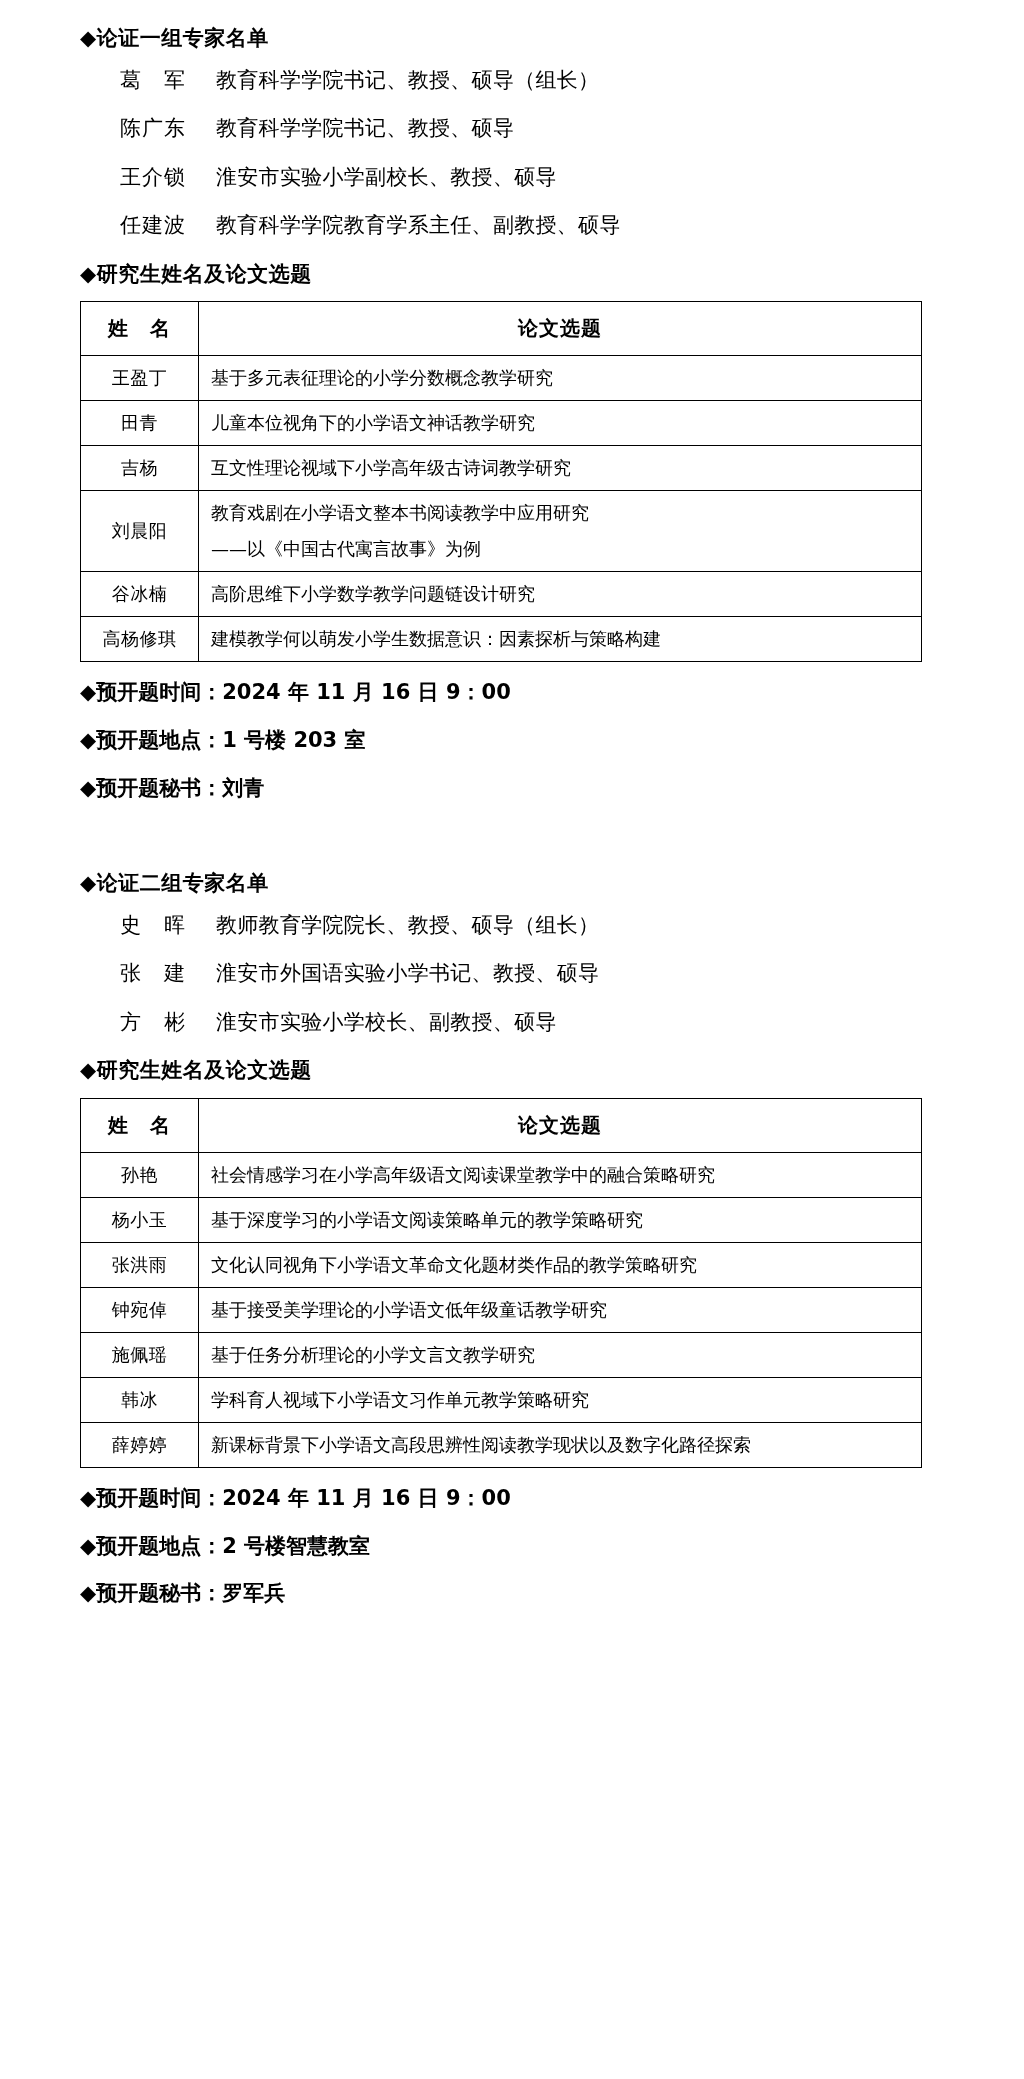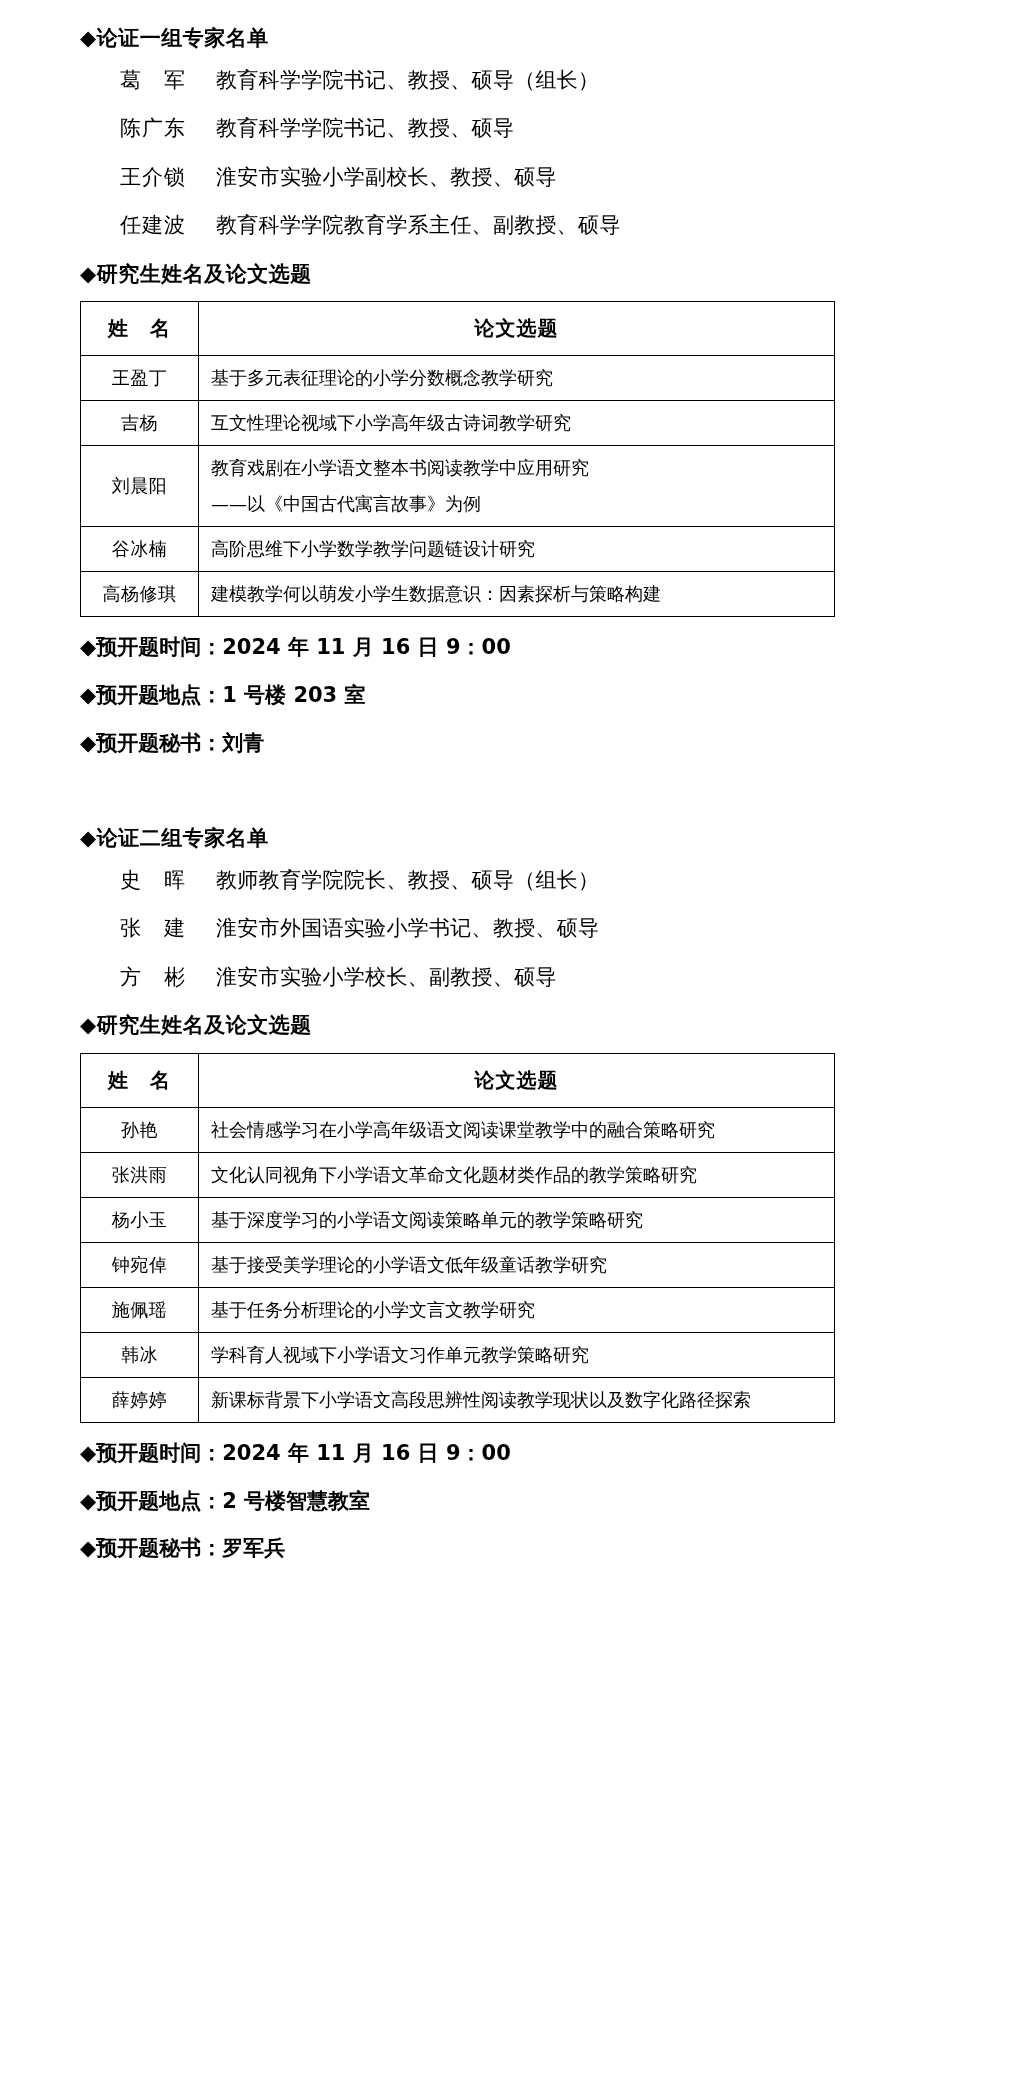--- a/index.html
+++ b/index.html
@@ -38,21 +38,21 @@
   }
   .expert-name {
     display: inline-block;
     min-width: 96px;
     letter-spacing: 1px;
   }
   .expert-role { letter-spacing: 0.3px; }
 
   table.thesis {
     border-collapse: collapse;
-    width: 755px;
+    width: 842px;
     margin: 10px 0 14px 50px;
     table-layout: fixed;
   }
   table.thesis th, table.thesis td {
     border: 1.5px solid #000000;
     padding: 10px 12px;
     font-size: 18px;
     vertical-align: middle;
   }
   table.thesis th {
@@ -109,20 +109,24 @@
           <th>姓　名</th>
           <th>论文选题</th>
         </tr>
       </thead>
       <tbody>
         <tr>
           <td class="name">王盈丁</td>
           <td class="topic"><span>基于多元表征理论的小学分数概念教学研究</span></td>
         </tr>
         <tr>
+          <td class="name">田青</td>
+          <td class="topic"><span>儿童本位视角下的小学语文神话教学研究</span></td>
+        </tr>
+        <tr>
           <td class="name">吉杨</td>
           <td class="topic"><span>互文性理论视域下小学高年级古诗词教学研究</span></td>
         </tr>
         <tr>
           <td class="name">刘晨阳</td>
           <td class="topic"><span>教育戏剧在小学语文整本书阅读教学中应用研究</span><span class="line2">——以《中国古代寓言故事》为例</span></td>
         </tr>
         <tr>
           <td class="name">谷冰楠</td>
           <td class="topic"><span>高阶思维下小学数学教学问题链设计研究</span></td>
@@ -160,26 +164,26 @@
           <th>姓　名</th>
           <th>论文选题</th>
         </tr>
       </thead>
       <tbody>
         <tr>
           <td class="name">孙艳</td>
           <td class="topic"><span>社会情感学习在小学高年级语文阅读课堂教学中的融合策略研究</span></td>
         </tr>
         <tr>
+          <td class="name">杨小玉</td>
+          <td class="topic"><span>基于深度学习的小学语文阅读策略单元的教学策略研究</span></td>
+        </tr>
+        <tr>
           <td class="name">张洪雨</td>
           <td class="topic"><span>文化认同视角下小学语文革命文化题材类作品的教学策略研究</span></td>
-        </tr>
-        <tr>
-          <td class="name">杨小玉</td>
-          <td class="topic"><span>基于深度学习的小学语文阅读策略单元的教学策略研究</span></td>
         </tr>
         <tr>
           <td class="name">钟宛倬</td>
           <td class="topic"><span>基于接受美学理论的小学语文低年级童话教学研究</span></td>
         </tr>
         <tr>
           <td class="name">施佩瑶</td>
           <td class="topic"><span>基于任务分析理论的小学文言文教学研究</span></td>
         </tr>
         <tr>

